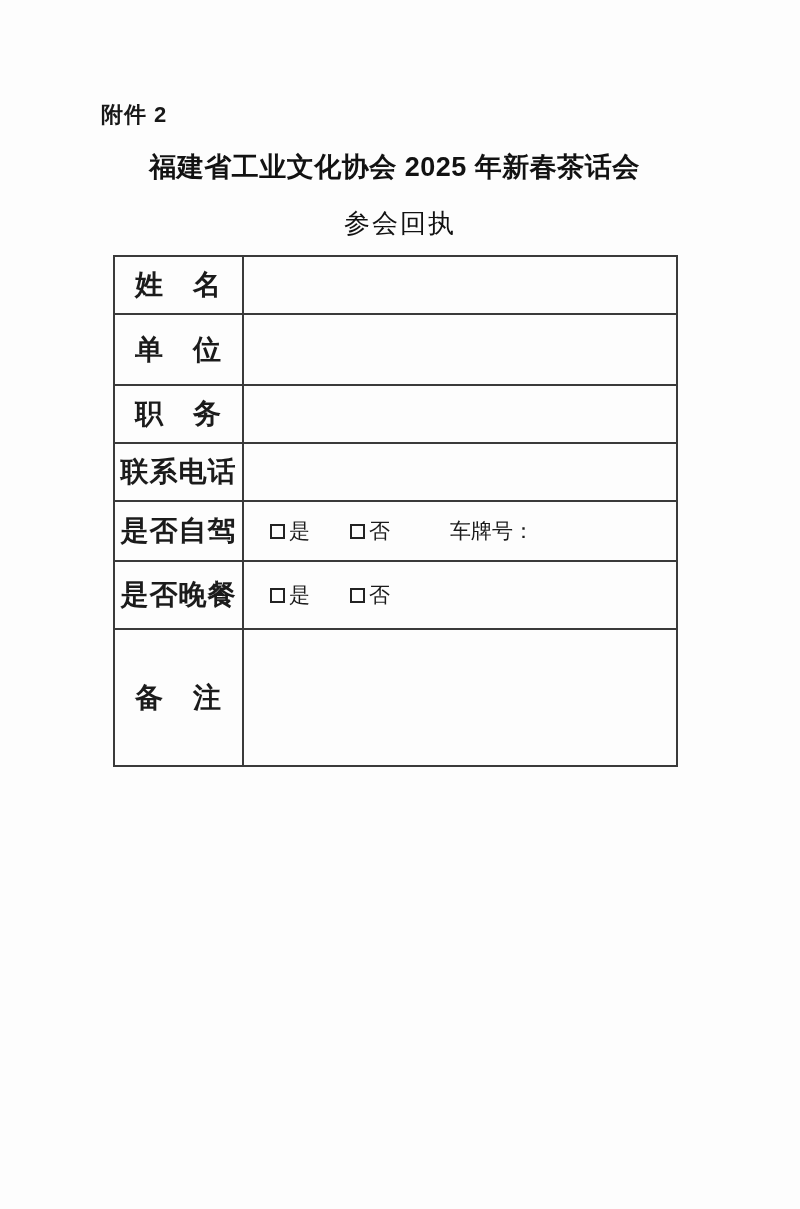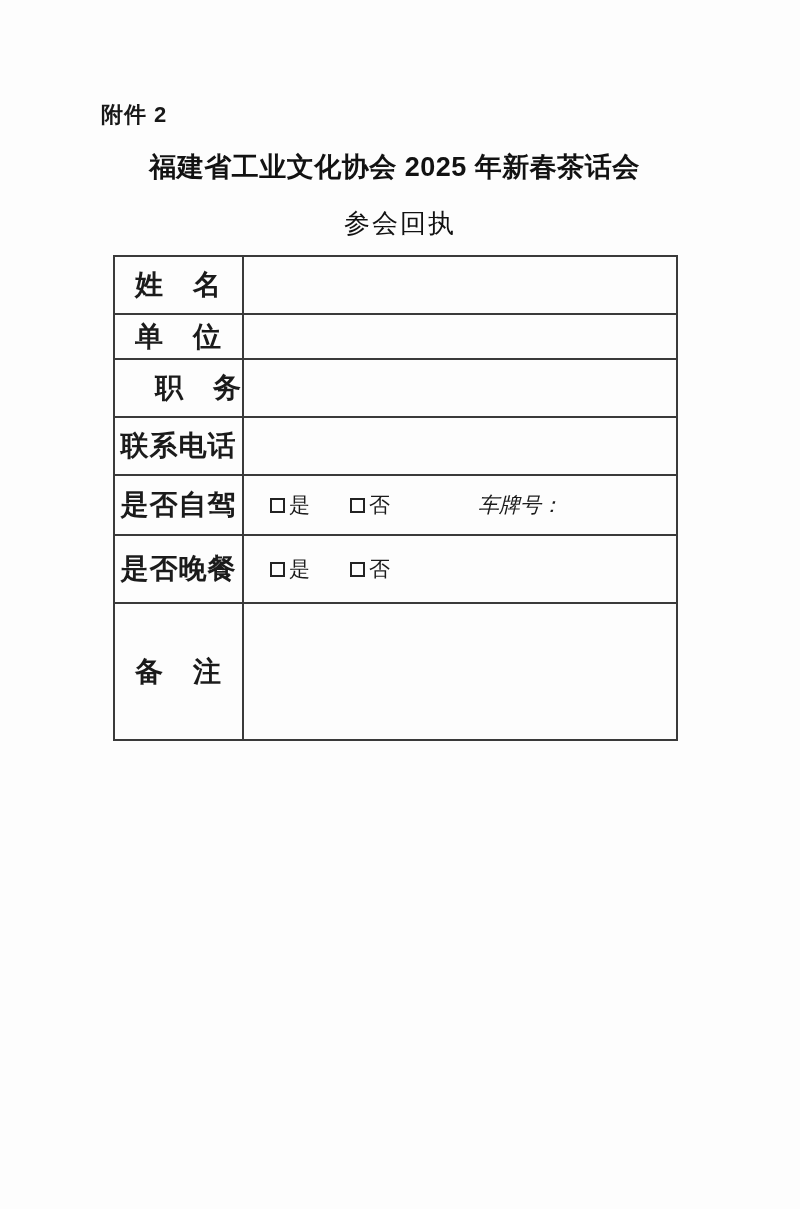--- a/index.html
+++ b/index.html
@@ -72,38 +72,38 @@
   td.value-cell {
     width: 434px;
     vertical-align: middle;
     text-align: left;
     padding-left: 26px;
     font-size: 21px;
     font-weight: 400;
     color: #1b1b1b;
   }
   tr.r1 td { height: 58px; }
-  tr.r2 td { height: 45px; }
-  tr.r3 td { height: 58px; text-align: right; }
+  tr.r2 td { height: 71px; }
+  tr.r3 td { height: 58px; }
   tr.r4 td { height: 58px; }
   tr.r5 td { height: 60px; }
   tr.r6 td { height: 68px; margin-left: 19px; }
   tr.r7 td { height: 137px; }
   .opt { white-space: nowrap; }
   .opt-yes { margin-right: 40px; }
   .cb {
     display: inline-block;
     width: 15px;
     height: 15px;
     border: 2px solid #232323;
     background: #fdfdfd;
     vertical-align: -1px;
     margin-right: 4px;
   }
-  .plate-label { margin-left: 88px; white-space: nowrap; font-style: italic; }
+  .plate-label { margin-left: 60px; white-space: nowrap; }
 </style>
 </head>
 <body>
 
 <div class="page">
 
   <div class="attachment-label">附件 2</div>
 
   <div class="doc-title">福建省工业文化协会 2025 年新春茶话会</div>
 

